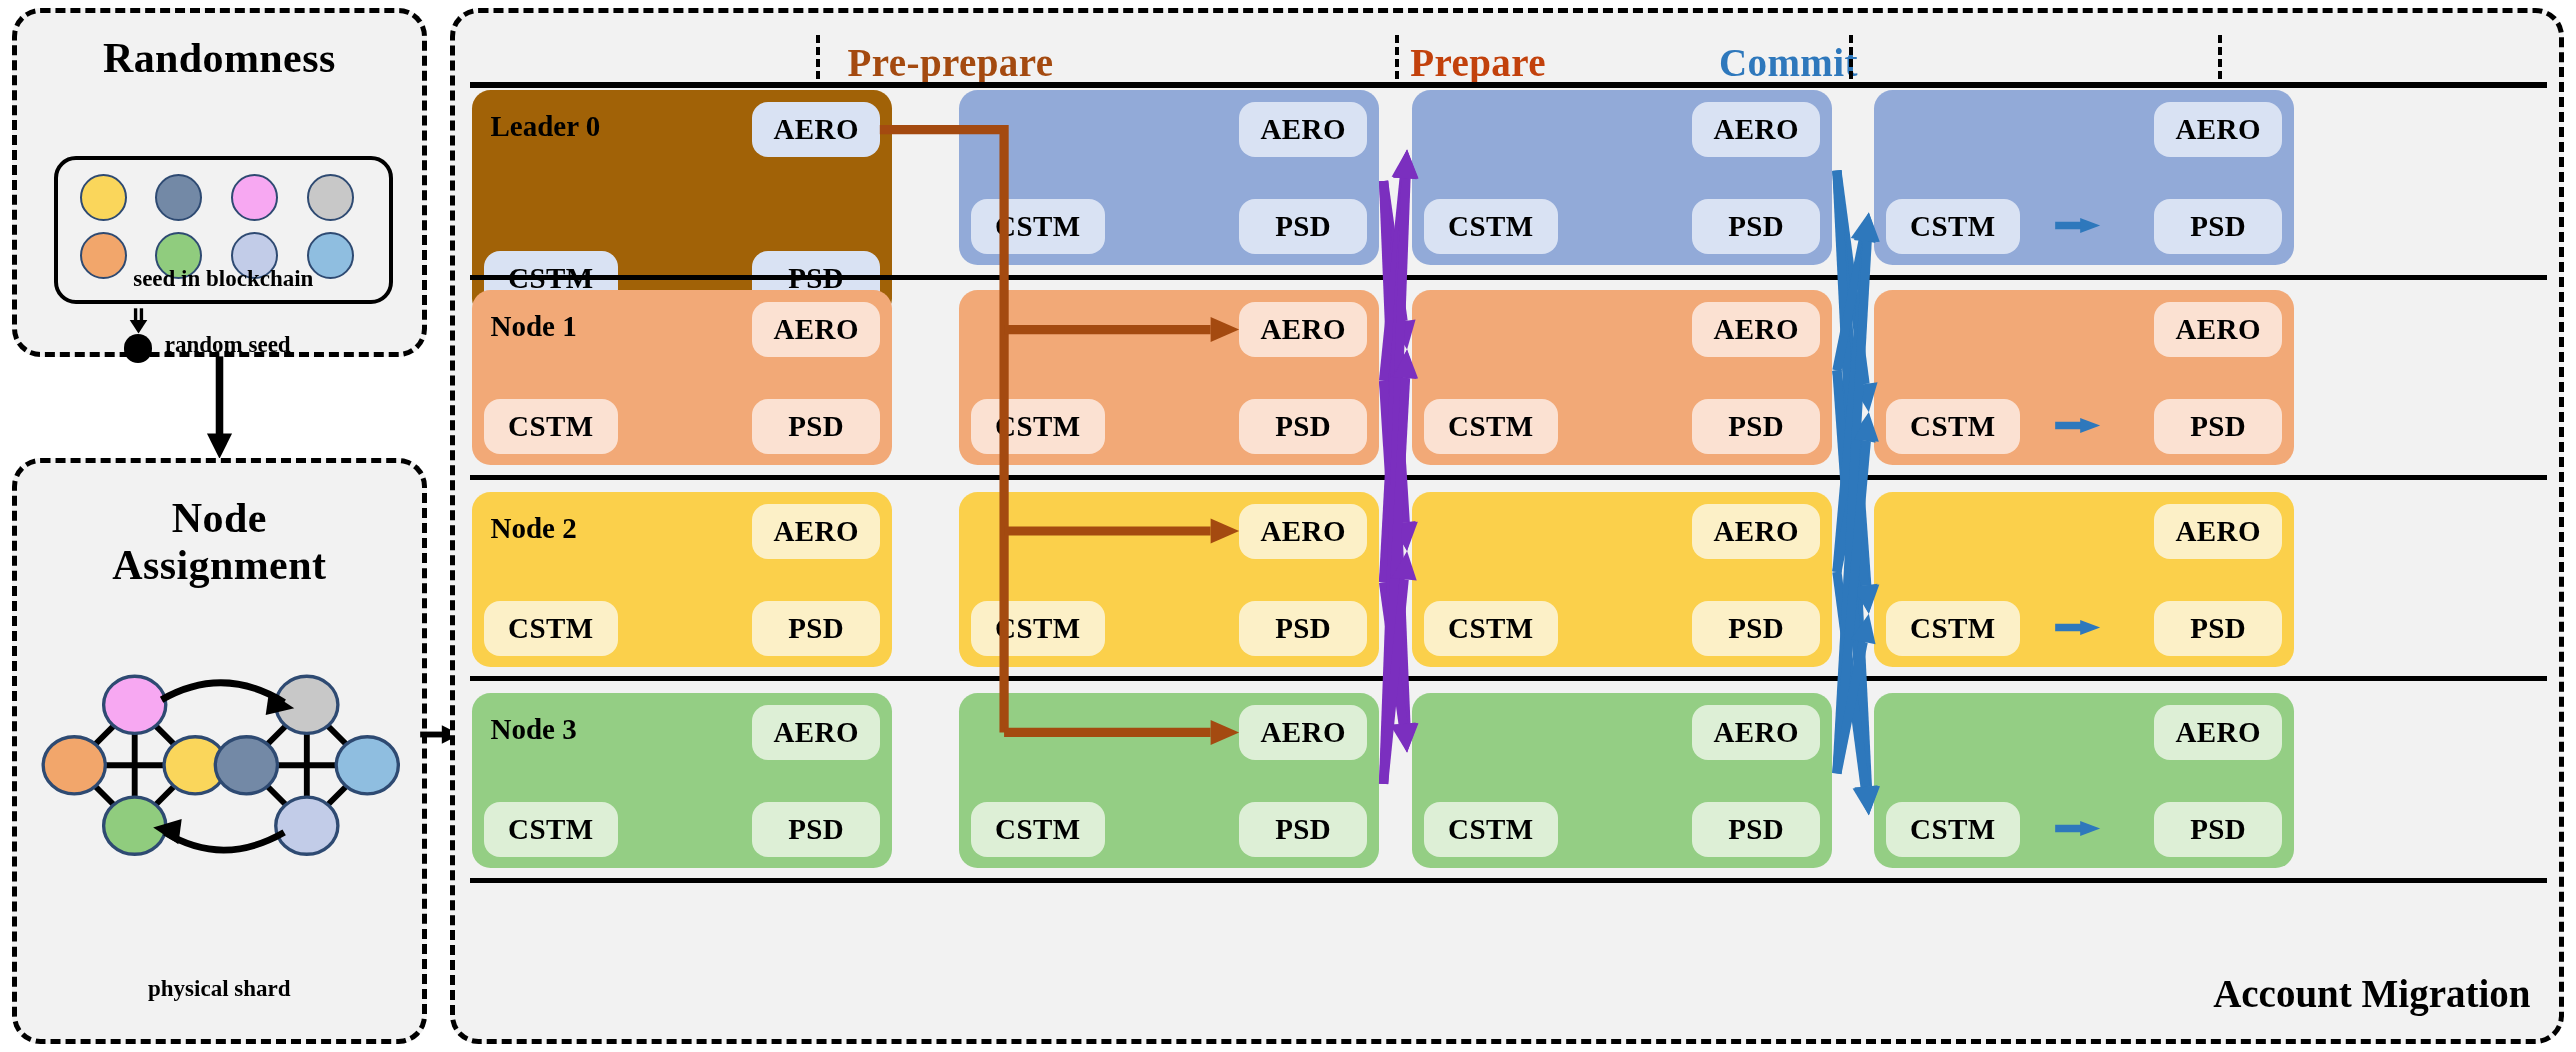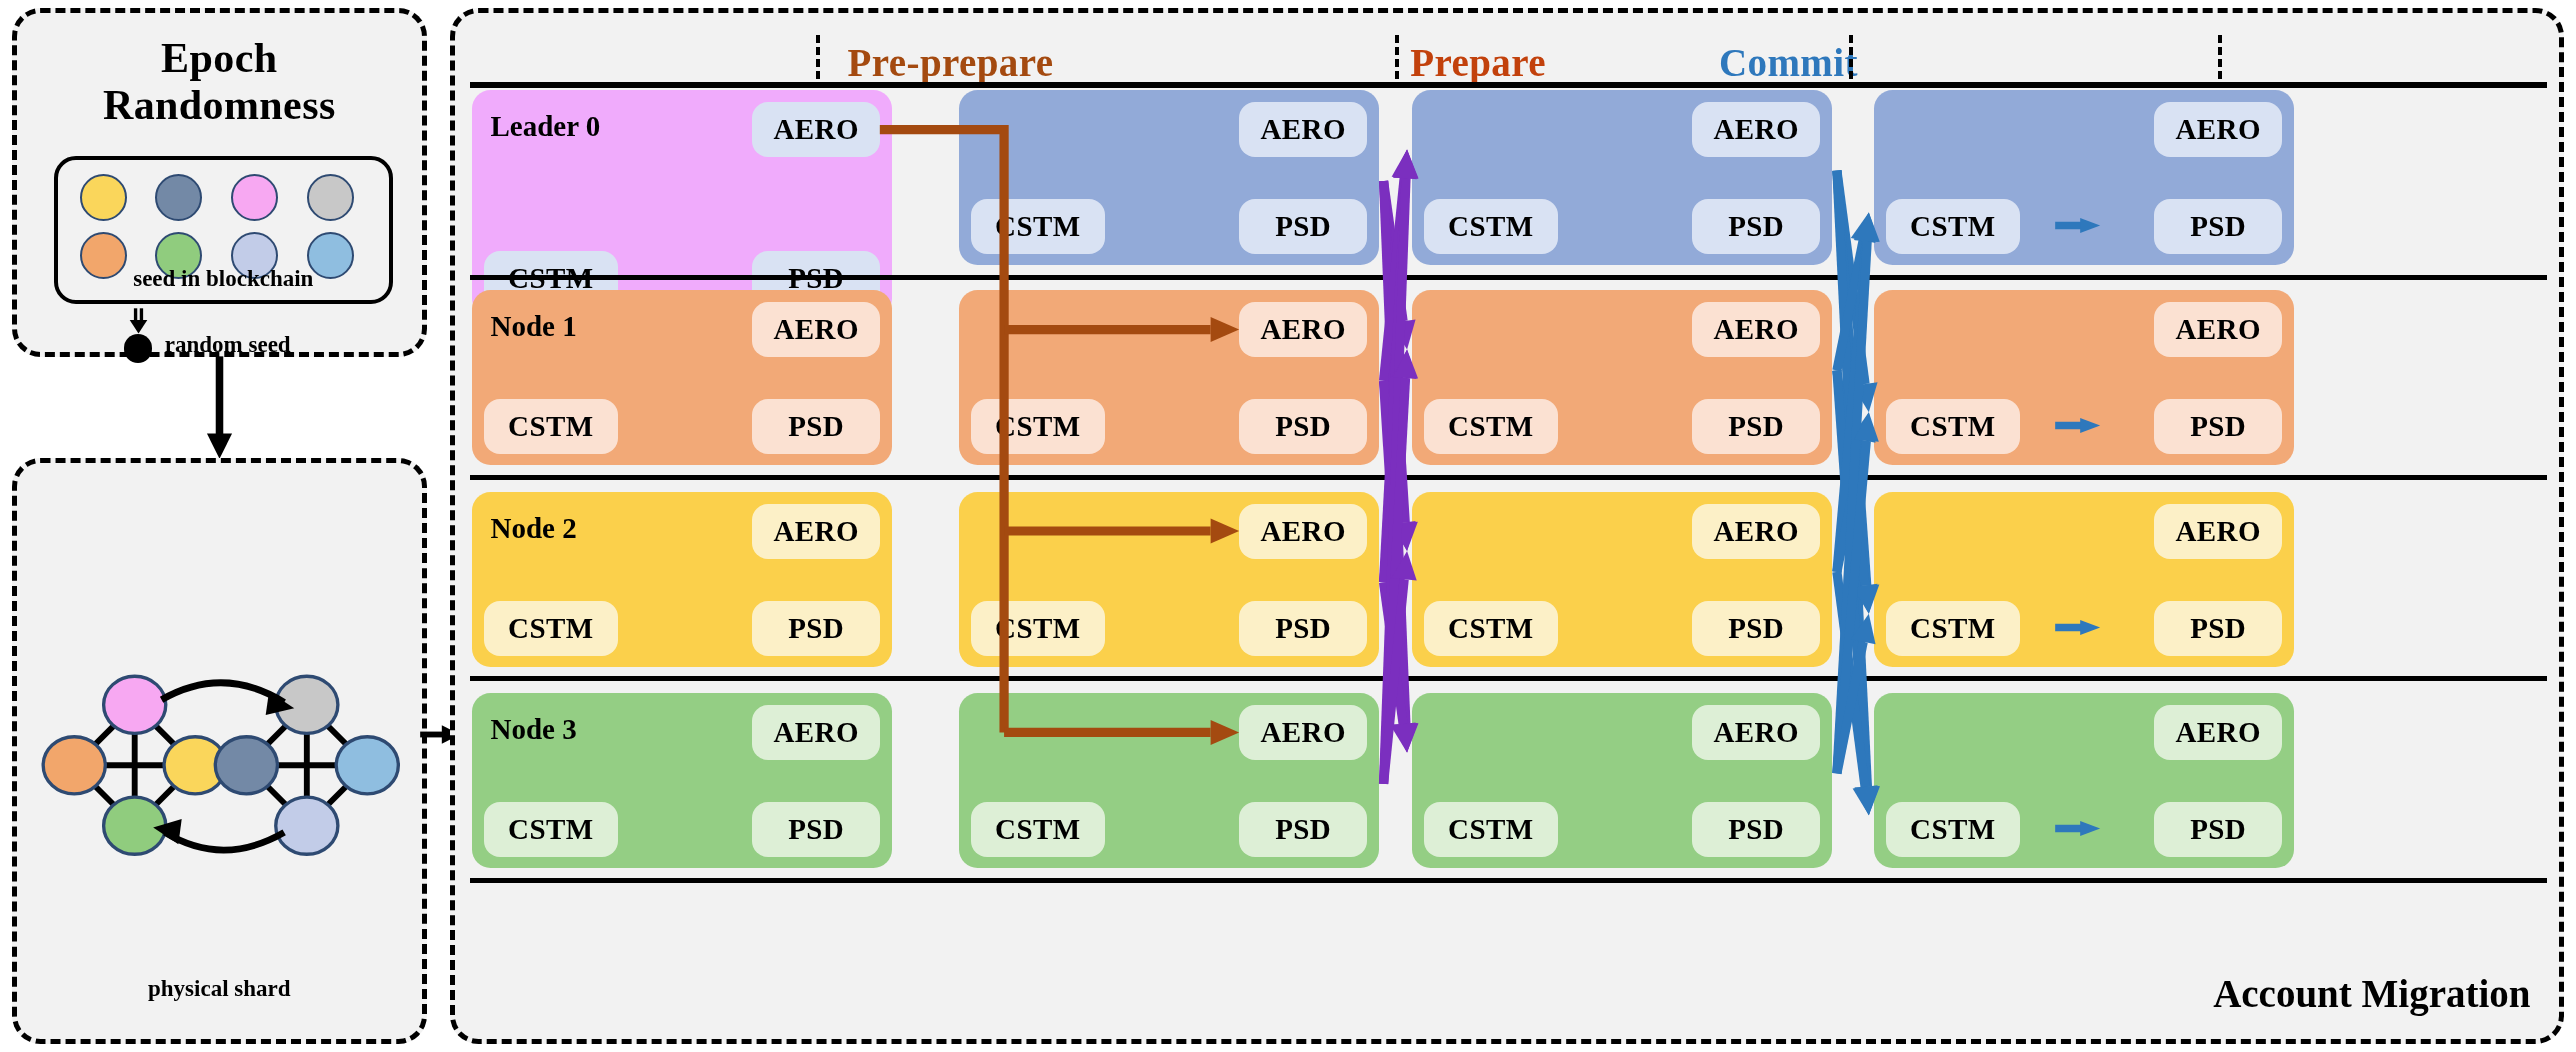--- a/index.html
+++ b/index.html
@@ -121,21 +121,20 @@
     white-space:nowrap;
   }
 </style>
 </head>
 <body>
 
 <div class="stage">
 
   <div class="dashpanel" id="panel-epoch">
     <div class="panel-title" id="epoch-title">
-      <div>Epoch</div>
       <div>Randomness</div>
     </div>
 
     <div class="inner-card" id="nodes-card">
       <div id="nodes-grid">
           <div class="dot nodes-grid-dot" style="left: 22px; top: 13.4px; background: rgb(250, 214, 91);"></div>
           <div class="dot nodes-grid-dot" style="left: 97px; top: 13.4px; background: rgb(115, 137, 166);"></div>
           <div class="dot nodes-grid-dot" style="left: 173px; top: 13.4px; background: rgb(247, 168, 242);"></div>
           <div class="dot nodes-grid-dot" style="left: 249px; top: 13.4px; background: rgb(200, 200, 200);"></div>
           <div class="dot nodes-grid-dot" style="left: 22px; top: 72px; background: rgb(242, 166, 107);"></div>
@@ -162,20 +161,24 @@
     <div id="seed-dot"></div>
     <div id="seed-label">random seed</div>
   </div>
 
   <svg class="overlay" style="left:11.8px;top:353px;" width="415" height="109" viewBox="0 0 494 130">
     <line x1="247" y1="4" x2="247" y2="102" stroke="#000" stroke-width="9"></line>
     <path d="M232,96 L262,96 L247,126 Z" fill="#000"></path>
   </svg>
 
   <div class="dashpanel" id="panel-assign">
+    <div class="panel-title" id="assign-title">
+      <div>Node</div>
+      <div>Assignment</div>
+    </div>
 
     <svg class="overlay" id="shard-svg" style="left:0;top:0;" width="405" height="576" viewBox="0 0 482 686">
         <line x1="140" y1="288" x2="68" y2="360" stroke="#000" stroke-width="7"></line>
         <line x1="140" y1="288" x2="212" y2="360" stroke="#000" stroke-width="7"></line>
         <line x1="140" y1="288" x2="140" y2="432" stroke="#000" stroke-width="7"></line>
         <line x1="68" y1="360" x2="212" y2="360" stroke="#000" stroke-width="7"></line>
         <line x1="68" y1="360" x2="140" y2="432" stroke="#000" stroke-width="7"></line>
         <line x1="212" y1="360" x2="140" y2="432" stroke="#000" stroke-width="7"></line>
         <ellipse cx="140" cy="288" rx="37" ry="34" fill="#F7A8F2" stroke="#2e4a72" stroke-width="4"></ellipse>
         <ellipse cx="68" cy="360" rx="37" ry="34" fill="#F2A66B" stroke="#2e4a72" stroke-width="4"></ellipse>
@@ -215,21 +218,21 @@
     <div id="phase-dividers">
         <div class="vdash" style="left: 361px;"></div>
         <div class="vdash" style="left: 940px;"></div>
         <div class="vdash" style="left: 1394px;"></div>
         <div class="vdash" style="left: 1763px;"></div>
       </div>
 
     <div class="hrule" style="top:69px;"></div>
 
     <div id="grid">
-        <div class="cell" style="left: 17px; top: 77px; width: 420px; height: 227px; background: #f0abfc;">
+        <div class="cell" style="left: 17px; top: 77px; width: 420px; height: 227px; background: #a16207;">
           <div class="rowlabel">Leader 0</div>
           <div class="chip aero" style="background: rgb(217, 226, 243);">AERO</div>
           <div class="chip cstm" style="background: rgb(217, 226, 243);">CSTM</div>
           <div class="chip psd" style="background: rgb(217, 226, 243);">PSD</div>
         </div>
         <div class="cell" style="left: 504px; top: 77px; width: 420px; height: 175px; background: rgb(146, 170, 216);">
           <div class="chip aero" style="background: rgb(217, 226, 243);">AERO</div>
           <div class="chip cstm" style="background: rgb(217, 226, 243);">CSTM</div>
           <div class="chip psd" style="background: rgb(217, 226, 243);">PSD</div>
         </div>

